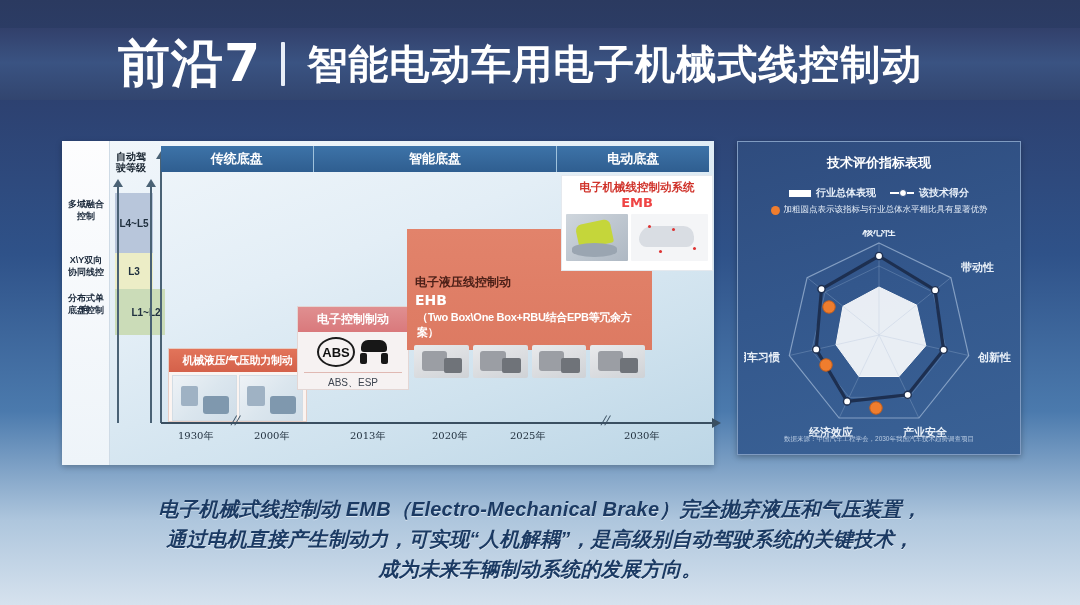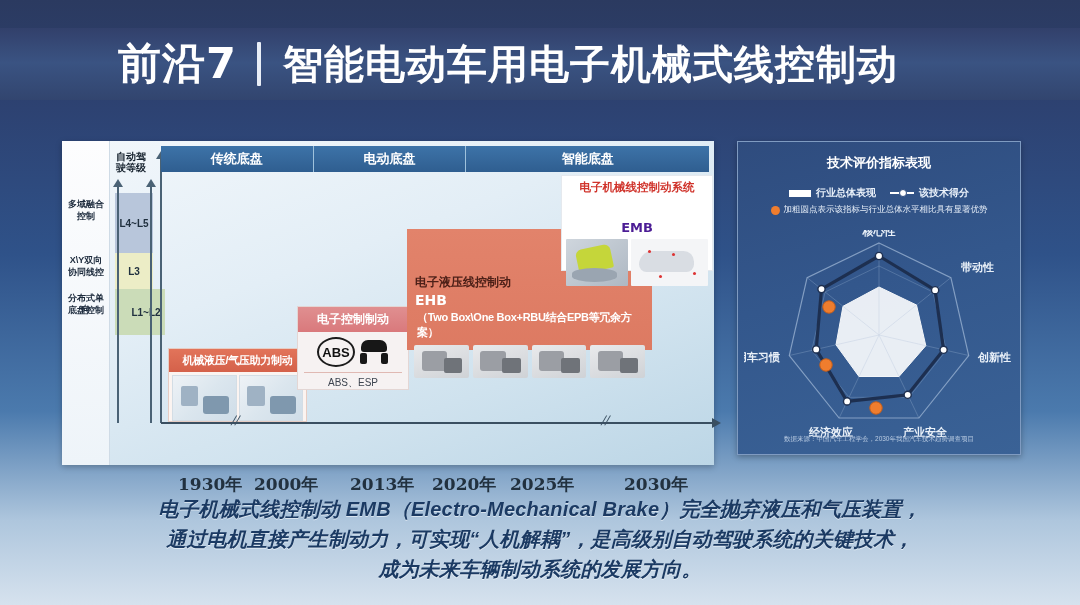--- a/index.html
+++ b/index.html
@@ -9,21 +9,21 @@
     background:linear-gradient(180deg,#2b3a60 0%,#2d4272 18%,#2f5289 42%,#4b7aad 68%,#aec6dd 86%,#d6e2ee 100%);
     position:relative;
   }
   .stage{position:absolute;inset:0;}
 
   
   .header{position:absolute;left:0;top:28px;width:1080px;height:72px;
     background:linear-gradient(180deg,#32406b 0%,#3a5382 48%,#32456f 100%);
     display:flex;align-items:center;}
   .header-inner{display:flex;align-items:center;margin-left:118px;}
-  .h-badge{color:#fff;font-size:43px;font-weight:bold;letter-spacing:1px;
+  .h-badge{color:#fff;font-size:52px;font-weight:bold;letter-spacing:1px;
     font-family:"DejaVu Sans","Liberation Sans",sans-serif;}
   .h-div{width:4px;height:44px;background:#e8eef7;margin:0 22px 0 20px;border-radius:1px;}
   .h-title{color:#fff;font-size:40px;font-weight:bold;letter-spacing:1px;
     font-family:"DejaVu Sans","Liberation Sans",sans-serif;}
 
   
   .tl-panel{position:absolute;left:62px;top:141px;width:652px;height:324px;
     background:linear-gradient(160deg,#f2f7fb 0%,#e3eef6 38%,#cfe2ee 72%,#bcd6e6 100%);
     box-shadow:0 2px 6px rgba(0,0,0,.25);}
   .axis-col{position:absolute;left:0;top:0;width:47px;height:324px;
@@ -45,22 +45,22 @@
   .cat-bar{position:absolute;left:99px;top:5px;width:548px;height:26px;display:flex;justify-content:flex-end;}
   .cat{flex:1;background:linear-gradient(180deg,#3d73a8 0%,#2f5e90 100%);
     color:#fff;font-size:13px;font-weight:bold;display:flex;align-items:center;
     justify-content:center;border-right:1px solid #9fc2dc;}
   .cat:last-child{border-right:none;}
   .cat.c3{flex:1.6;}
 
   .axis-x{position:absolute;left:99px;top:281px;width:552px;height:2px;background:#3a4f61;}
   .axis-x:after{content:"";position:absolute;right:-8px;top:-4px;width:0;height:0;
     border-top:5px solid transparent;border-bottom:5px solid transparent;border-left:9px solid #3a4f61;}
-  .xtick{position:absolute;top:288px;font-size:17px;font-weight:bold;color:#22313f;
-    font-family:"DejaVu Serif","Liberation Serif",serif;margin-top:44px;}
+  .xtick{position:absolute;top:288px;font-size:10px;font-weight:normal;color:#22313f;
+    font-family:"DejaVu Serif","Liberation Serif",serif;}
   .brk{position:absolute;top:272px;color:#3a4f61;font-size:13px;transform:skewX(-18deg);}
 
   
   .card-mech{position:absolute;left:106px;top:207px;width:137px;height:72px;
     background:#fbf4f1;border:1px solid #e6cdc4;}
   .card-mech .ttl{background:linear-gradient(180deg,#e2745a 0%,#d4614a 100%);color:#fff;
     font-size:11px;font-weight:bold;padding:4px 3px;text-align:center;letter-spacing:-.3px;}
   .photo-row{display:flex;gap:2px;padding:3px;}
   .ph{flex:1;height:44px;border:1px solid #d3dde5;background:
     linear-gradient(135deg,#eef2f6 0%,#dbe6ee 50%,#cfdde8 100%);position:relative;overflow:hidden;}
@@ -99,22 +99,22 @@
     background:#9b9ea4;border-radius:3px;}
   .ehb-ph .p:after{content:"";position:absolute;right:12%;bottom:16%;width:34%;height:46%;
     background:#6f7379;border-radius:2px;}
   .ehb-foot{margin:6px 4px 0 4px;background:linear-gradient(180deg,#dd8670 0%,#d5705a 100%);
     color:#fff;font-size:11.5px;font-weight:bold;text-align:center;padding:3px 0;}
 
   
   .card-emb{position:absolute;left:499px;top:34px;width:150px;height:94px;
     background:#fff;border:1px solid #e5e9ee;}
   .emb-t1{color:#d0342c;font-size:11.5px;font-weight:bold;text-align:center;padding:4px 0 0;}
-  .emb-t2{color:#4c1d95;font-size:13px;font-weight:bold;text-align:center;
-    font-family:"DejaVu Sans","Liberation Sans",sans-serif;margin-top:25px;}
+  .emb-t2{color:#ef4444;font-size:13px;font-weight:bold;text-align:center;
+    font-family:"DejaVu Sans","Liberation Sans",sans-serif;}
   .emb-ph{display:flex;gap:3px;padding:4px;}
   .emb-ph .cal{flex:1;height:47px;background:linear-gradient(140deg,#cfd6dd 0%,#aeb8c3 100%);
     position:relative;overflow:hidden;border-radius:1px;}
   .emb-ph .cal:before{content:"";position:absolute;left:18%;top:16%;width:56%;height:52%;
     background:#c5d63a;border-radius:6px 6px 2px 2px;transform:rotate(-12deg);}
   .emb-ph .cal:after{content:"";position:absolute;left:10%;bottom:8%;width:72%;height:30%;
     background:#9aa5b1;border-radius:50%/40%;}
   .emb-ph .veh{flex:1.25;height:47px;background:#f4f5f7;position:relative;overflow:hidden;border-radius:1px;}
   .emb-ph .veh:before{content:"";position:absolute;left:10%;top:26%;width:72%;height:44%;
     background:#d9dde3;border-radius:18px 14px 10px 10px;}
@@ -177,22 +177,22 @@
 
     <div class="vline" style="left:55px;top:46px;height:236px"></div>
     <div class="arrow-up" style="left:51px;top:38px"></div>
     <div class="vline" style="left:88px;top:46px;height:236px"></div>
     <div class="arrow-up" style="left:84px;top:38px"></div>
     <div class="vline" style="left:98px;top:18px;height:264px"></div>
     <div class="arrow-up" style="left:94px;top:10px"></div>
 
     <div class="cat-bar">
       <div class="cat c1">传统底盘</div>
+      <div class="cat c3">智能底盘</div>
       <div class="cat c2">电动底盘</div>
-      <div class="cat c3">智能底盘</div>
     </div>
 
     <div class="card-mech">
       <div class="ttl">机械液压/气压助力制动</div>
       <div class="photo-row">
         <div class="ph"></div>
         <div class="ph"></div>
       </div>
     </div>
 

